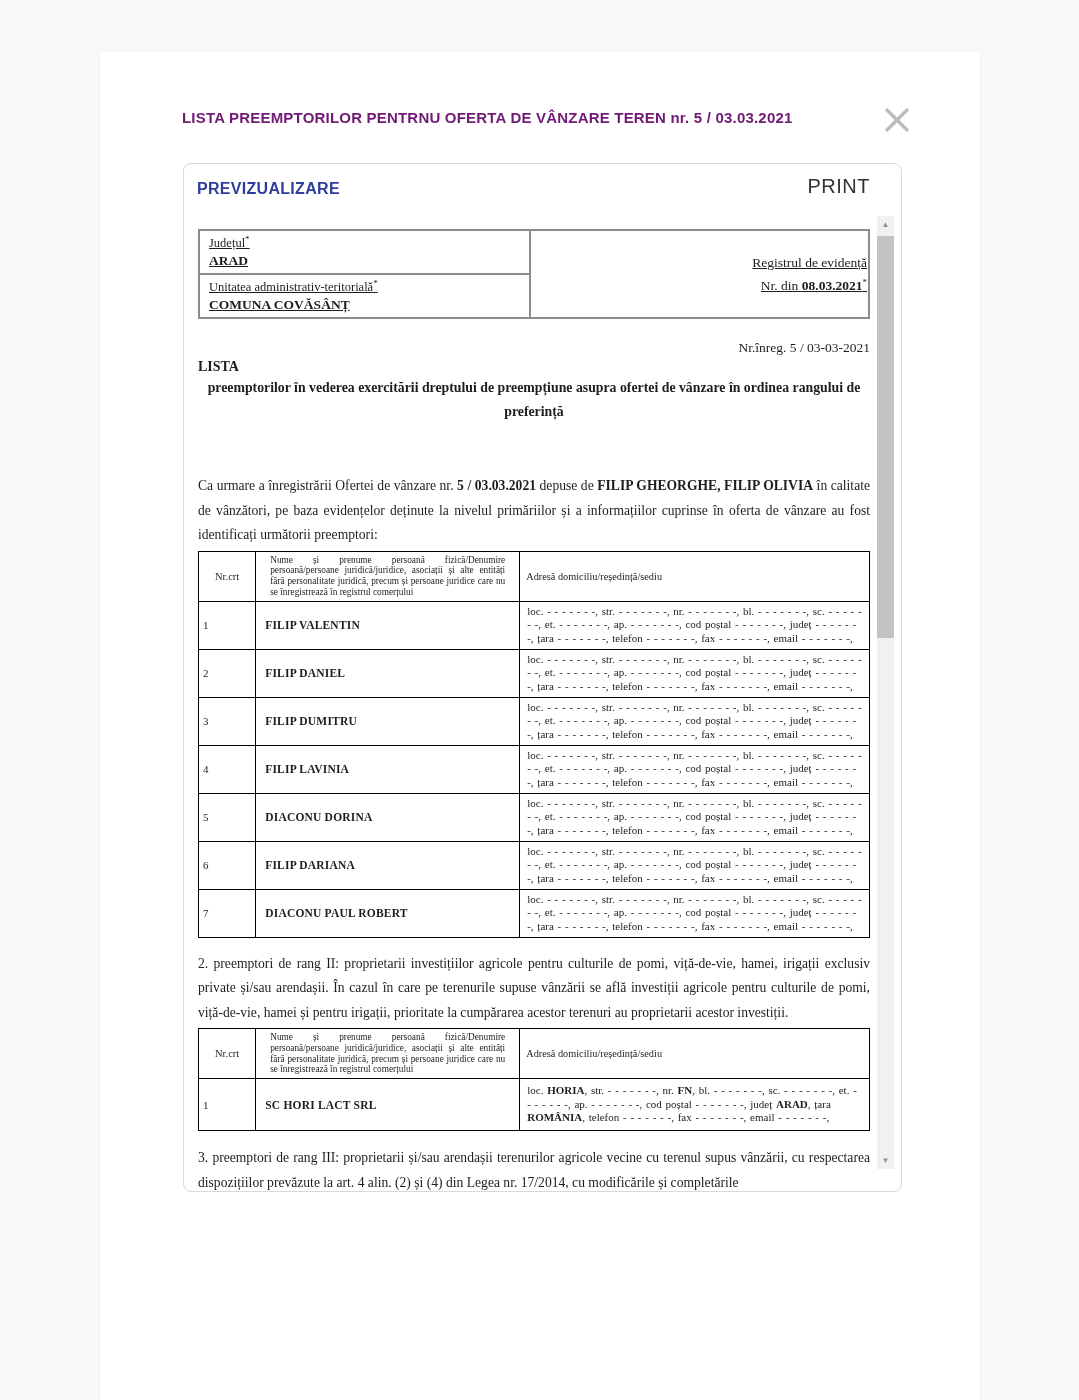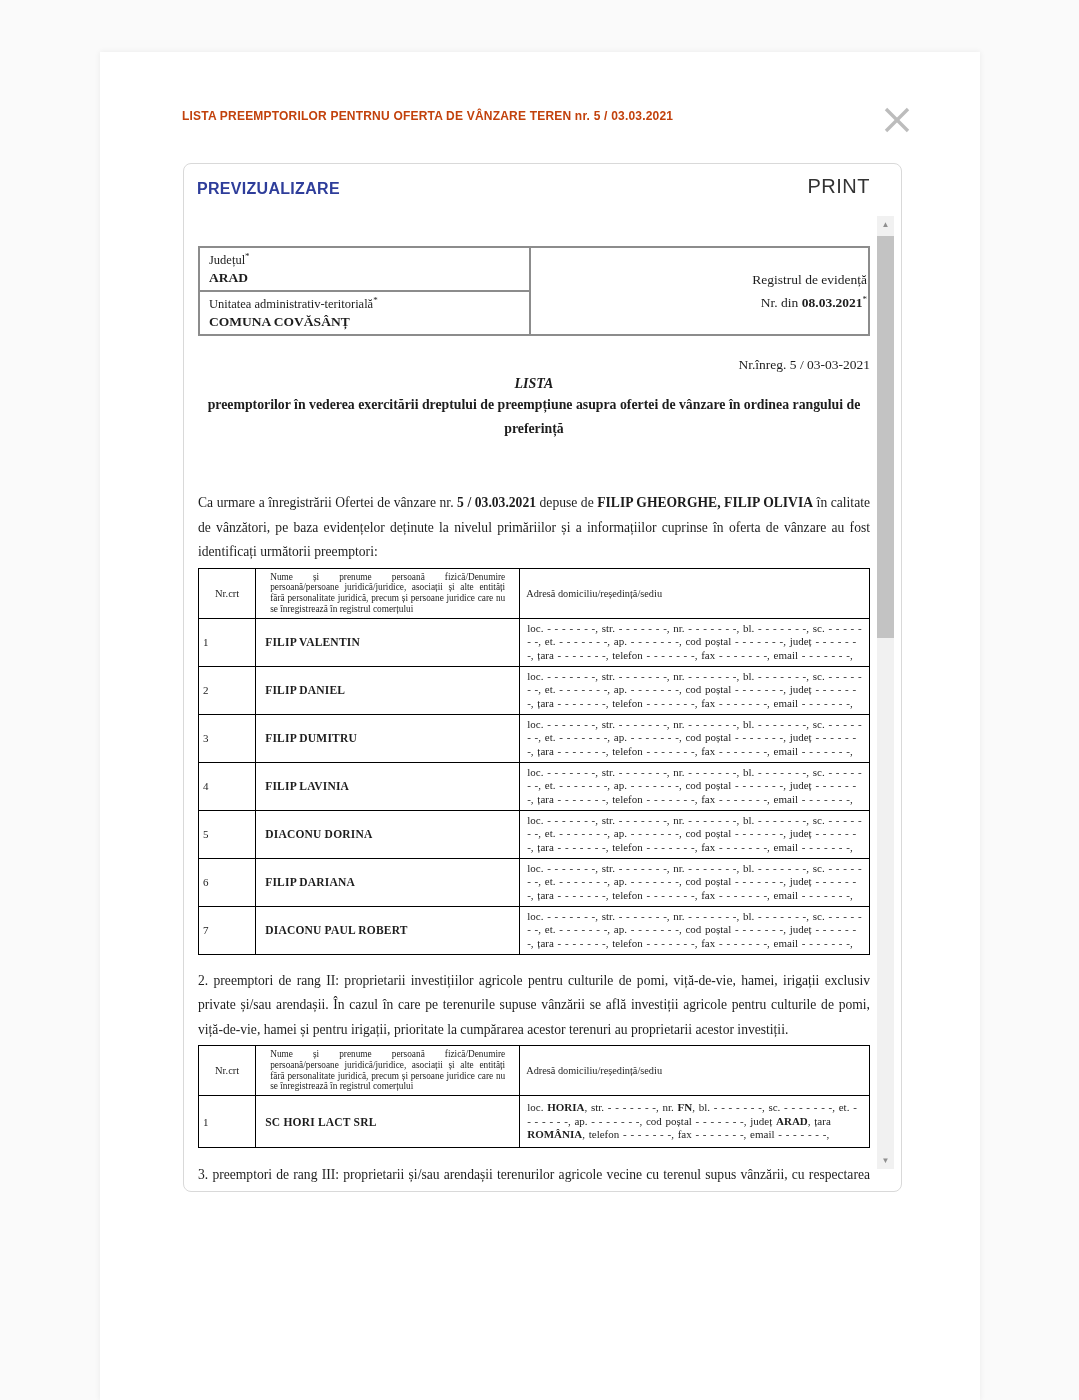--- a/index.html
+++ b/index.html
@@ -8,21 +8,21 @@
     width:1079px; height:1400px; position:relative; overflow:hidden;
     background:#fafafa;
     font-family:"Liberation Sans", sans-serif;
   }
   .modal {
     position:absolute; left:100px; top:52px; width:880px; height:1348px;
     background:#ffffff; box-shadow:0 0 6px rgba(0,0,0,0.07);
   }
   .modal-title {
     position:absolute; left:82px; top:57px; width:700px;
-    font-size:12px; font-weight:bold; color:#c2410c; letter-spacing:.2px;
+    font-size:15px; font-weight:bold; color:#701a75; letter-spacing:.2px;
     white-space:nowrap;
   }
   .close-btn {
     position:absolute; right:66px; top:51px; width:34px; height:34px;
     background:none; border:none; padding:0; cursor:pointer;
   }
   .panel {
     position:absolute; left:83px; top:111px; width:719px; height:1029px;
     border:1px solid #d9d9d9; border-radius:8px; background:#fff;
   }
@@ -54,29 +54,29 @@
   }
   
   .doc {
     position:absolute; left:14px; top:52px; width:672px; height:976px;
     overflow:hidden;
     font-family:"Liberation Serif", serif; color:#1d1d1d; font-size:13.5px;
   }
   sup.ast { font-size:9px; vertical-align:super; line-height:0; }
   .b { font-weight:bold; }
 
-  table.htable { width:100%; border-collapse:collapse; margin-top:30px; }
+  table.htable { width:100%; border-collapse:collapse; margin-top:13px;text-decoration:underline; }
   table.htable td { border:2px solid #8c8c8c; }
   .h-left  { width:331px; padding:5px 9px 4px; }
   .h-label { font-size:12.5px; }
   .h-value { font-weight:bold; font-size:13.5px; margin-top:2px; }
   .h-right { text-align:right; vertical-align:middle; font-size:13.5px; line-height:23px; }
 
   .regno { text-align:right; margin-top:21px; font-size:13.5px; }
-  .doctitle { text-align:center; font-weight:bold; font-size:14px; margin-top:3px;font-style:italic; }
+  .doctitle { text-align:left; font-weight:bold; font-size:14px; margin-top:3px; }
   .docsubtitle { text-align:center; font-weight:bold; font-size:13.8px; line-height:24px; margin-top:1px; }
 
   .para { text-align:justify; line-height:24.5px; font-size:13.6px; }
   .intro { margin-top:50px; }
   .rankline { font-size:13.4px; line-height:24.5px; }
 
   table.dtable { width:100%; border-collapse:collapse; margin-top:3px; }
   table.dtable td { border:1px solid #000; vertical-align:middle; }
   .col-nr   { width:36px; }
   .col-name { width:264px; }

